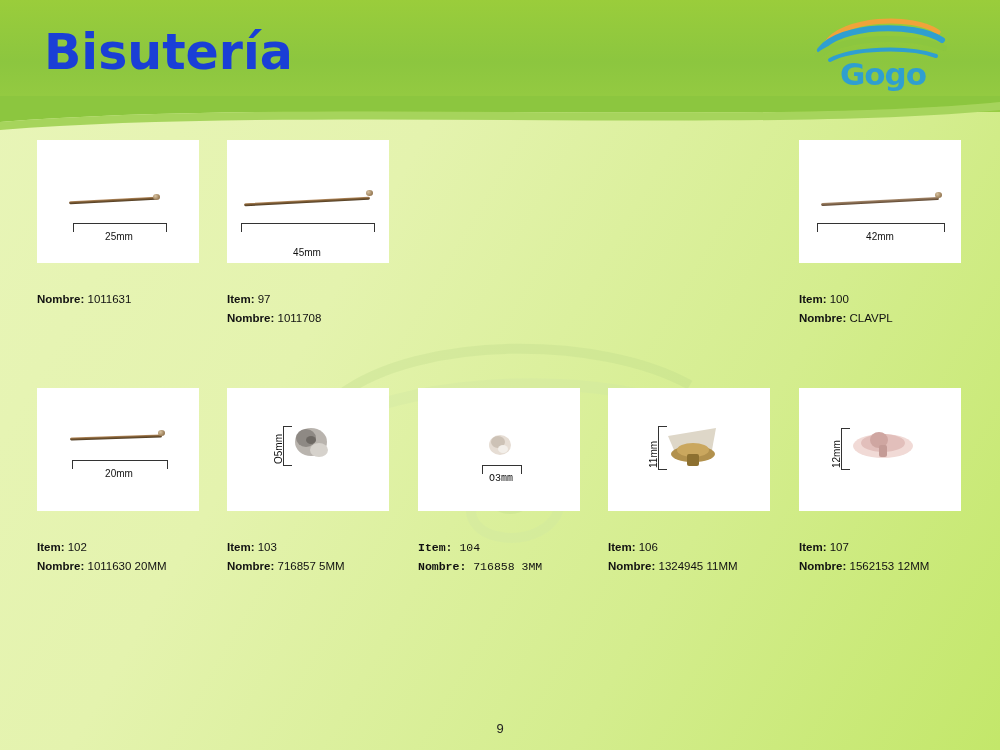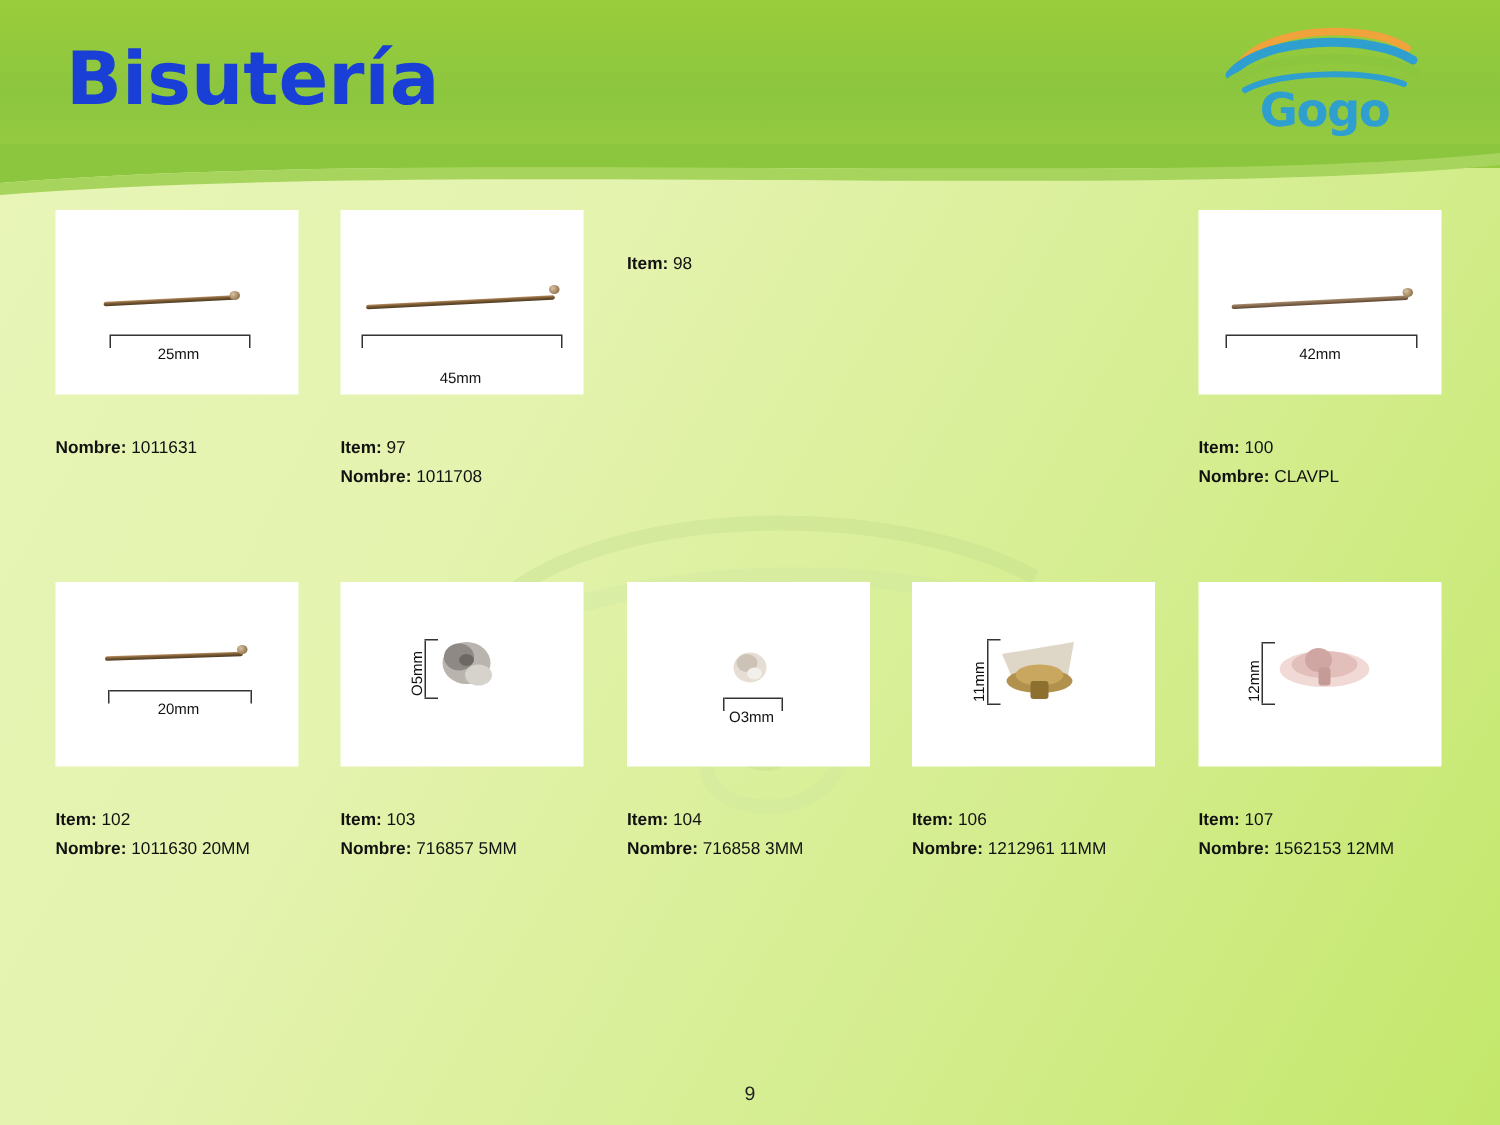--- a/index.html
+++ b/index.html
@@ -227,21 +227,20 @@
           <div class="ruler-label" style="left:14px; top:107px; width:132px;">45mm</div>
         </div>
         <div class="meta">
           <div><span class="lbl">Item:</span> <span>97</span></div>
           <div><span class="lbl">Nombre:</span> <span>1011708</span></div>
         </div>
       </div>
 
       <div class="cell" style="left:418px;">
         <div class="meta">
-          <div><span class="lbl">Item:</span> <span>98</span></div>
         </div>
       </div>
 
 
       <div class="cell" style="left:799px;">
         <div class="thumb">
           <div class="pin" style="left:22px; top:60px; width:118px; transform:rotate(-3deg); background:linear-gradient(180deg,#a98b6d,#5d4630);"></div>
           <div class="pin-head" style="left:136px; top:52px;"></div>
           <div class="ruler" style="left:18px; top:83px; width:126px;"></div>
           <div class="ruler-label" style="left:18px; top:91px; width:126px;">42mm</div>
@@ -278,21 +277,21 @@
           </svg>
           <div class="vruler" style="left:56px; top:38px; height:38px;"></div>
           <div class="vruler-label" style="left:46px; top:38px; height:38px;">O5mm</div>
         </div>
         <div class="meta">
           <div><span class="lbl">Item:</span> <span>103</span></div>
           <div><span class="lbl">Nombre:</span> <span>716857 5MM</span></div>
         </div>
       </div>
 
-      <div class="cell" style="left:418px;">
+      <div class="cell" style="left:418px;font-family:Liberation Mono, monospace;">
         <div class="thumb">
           <svg width="162" height="123">
             <ellipse cx="82" cy="57" rx="11" ry="10" fill="#e6ddd4"></ellipse>
             <ellipse cx="80" cy="54" rx="7" ry="6" fill="#cdc2b6"></ellipse>
             <ellipse cx="85" cy="61" rx="5" ry="4" fill="#f3efea"></ellipse>
           </svg>
           <div class="ruler" style="left:64px; top:77px; width:38px;"></div>
           <div class="ruler-label" style="left:44px; top:85px; width:78px;">O3mm</div>
         </div>
         <div class="meta">
@@ -307,21 +306,21 @@
             <path d="M60,48 L108,40 L104,62 L66,62 Z" fill="#ded7c8"></path>
             <ellipse cx="85" cy="66" rx="22" ry="8" fill="#b2914d"></ellipse>
             <ellipse cx="85" cy="62" rx="16" ry="7" fill="#caa75e"></ellipse>
             <rect x="79" y="66" width="12" height="12" rx="2" fill="#8d7030"></rect>
           </svg>
           <div class="vruler" style="left:50px; top:38px; height:42px;"></div>
           <div class="vruler-label" style="left:40px; top:38px; height:42px;">11mm</div>
         </div>
         <div class="meta">
           <div><span class="lbl">Item:</span> <span>106</span></div>
-          <div><span class="lbl">Nombre:</span> <span>1212961 11MM</span></div>
+          <div><span class="lbl">Nombre:</span> <span>1324945 11MM</span></div>
         </div>
       </div>
 
       <div class="cell" style="left:799px;">
         <div class="thumb">
           <svg width="162" height="123">
             <ellipse cx="84" cy="58" rx="30" ry="12" fill="#f1dad6"></ellipse>
             <ellipse cx="84" cy="55" rx="22" ry="9" fill="#e2bfbb"></ellipse>
             <ellipse cx="80" cy="52" rx="9" ry="8" fill="#cfa6a1"></ellipse>
             <rect x="80" y="57" width="8" height="12" rx="2" fill="#c49b96"></rect>

